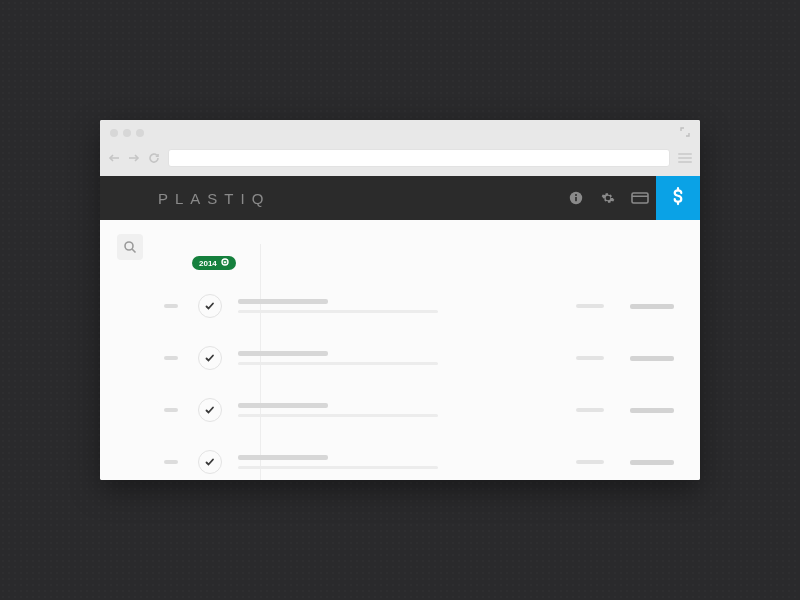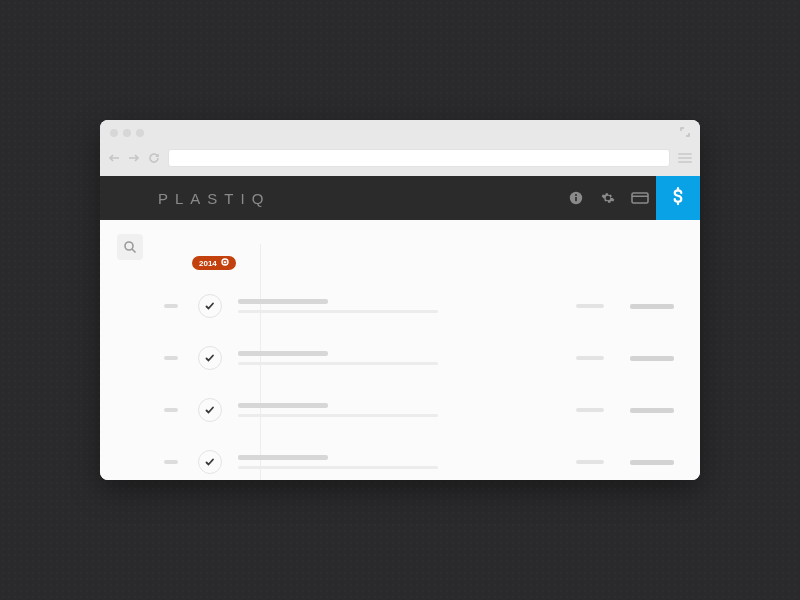--- a/index.html
+++ b/index.html
@@ -11,21 +11,21 @@
     background-size: 6px 6px;
     font-family: -apple-system, Helvetica, Arial, sans-serif;
     display: flex;
     align-items: center;
     justify-content: center;
   }
 
   .window {
     width: 600px;
     background: #fbfbfb;
-    border-radius: 8px;
+    border-radius: 2px;
     overflow: hidden;
     box-shadow: 0 10px 30px rgba(0,0,0,0.4);
   }
 
   
   .chrome-top {
     background: #e8e8e8;
     height: 26px;
     display: flex;
     align-items: center;
@@ -110,21 +110,21 @@
 
   .timeline-col {
     flex: 1;
     position: relative;
     padding-top: 12px;
   }
   .badge {
     display: inline-flex;
     align-items: center;
     gap: 4px;
-    background: #c2410c;
+    background: #15803d;
     color: #fff;
     font-size: 8px;
     font-weight: 600;
     padding: 2px 7px;
     border-radius: 9px;
     margin-left: 32px;
     position: relative;
     z-index: 2;
     margin-top: 24px;
   }

